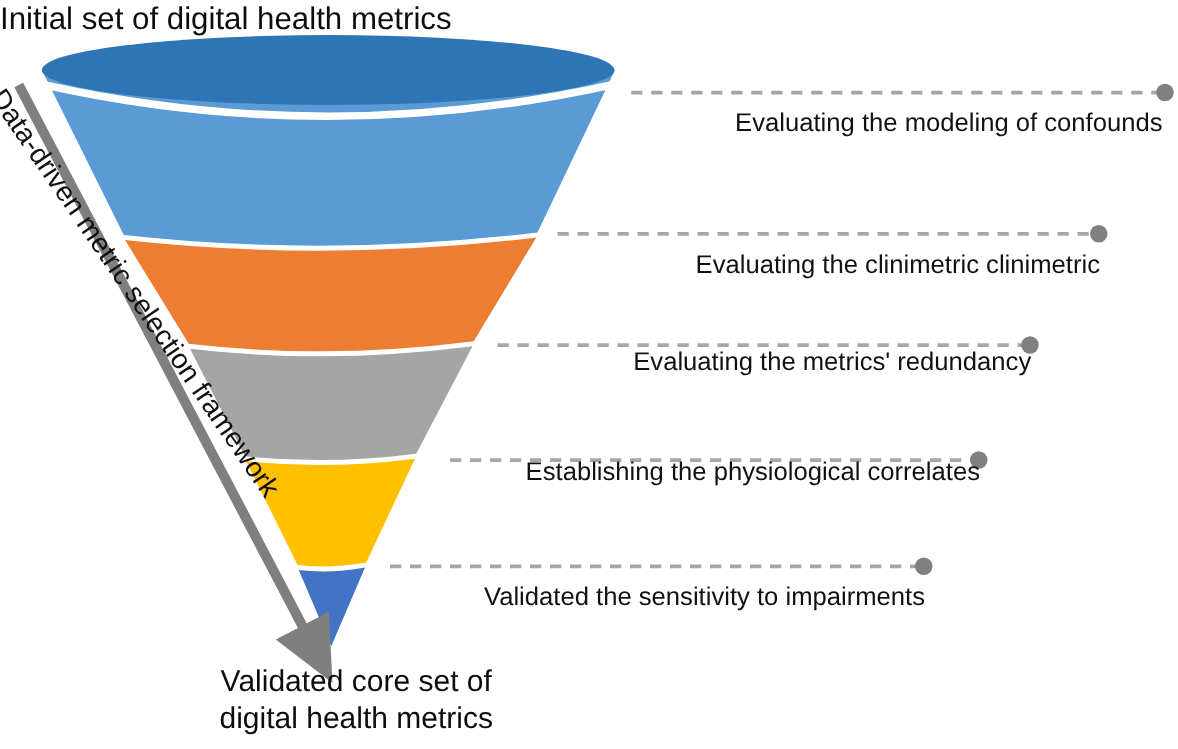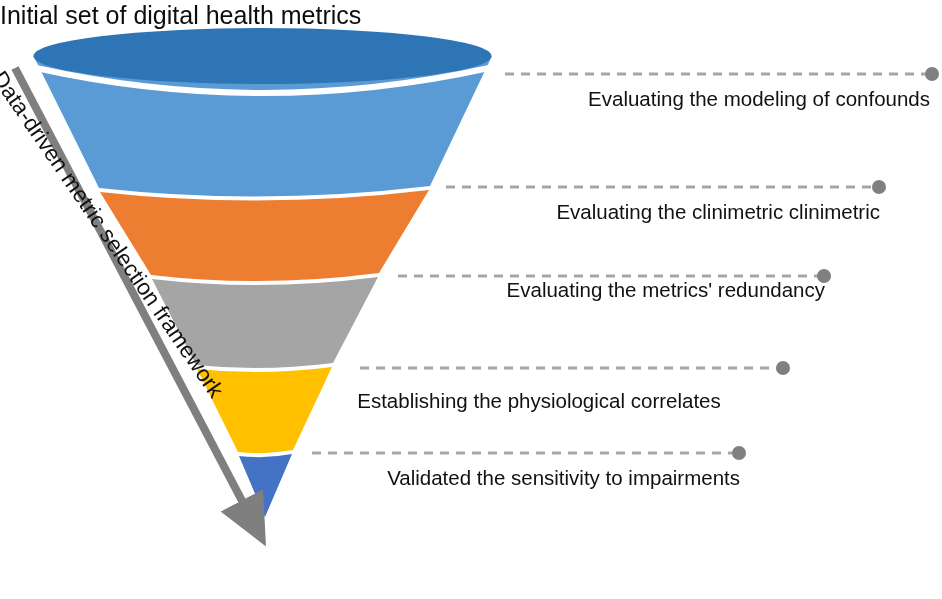--- a/index.html
+++ b/index.html
@@ -127,22 +127,26 @@
   </svg>
 
   <div class="txt" id="title-top">Initial set of digital health metrics</div>
 
   <div class="txt stage-label" style="left: 440px; top: 87px; width: 490px;">Evaluating the modeling of confounds</div>
 
   <div class="txt stage-label" style="left: 390px; top: 200px; width: 490px;">Evaluating the clinimetric clinimetric</div>
 
   <div class="txt stage-label" style="left: 335px; top: 278px; width: 490px;">Evaluating the metrics' redundancy</div>
 
-  <div class="txt stage-label" style="left: 294px; top: 389px; width: 490px; text-align: center;">Establishing the physiological correlates</div>
+  <div class="txt stage-label" style="left: 294px; top: 366px; width: 490px;">Establishing the physiological correlates</div>
 
   <div class="txt stage-label" style="left: 250px; top: 466px; width: 490px;">Validated the sensitivity to impairments</div>
 
+  <div class="txt" id="bottom-caption">
+    <div>Validated core set of</div>
+    <div>digital health metrics</div>
+  </div>
 
   <div class="axis-label-wrap">
     <div id="axis-text">Data-driven metric selection framework</div>
   </div>
 
 </div>
 
 </body></html>

